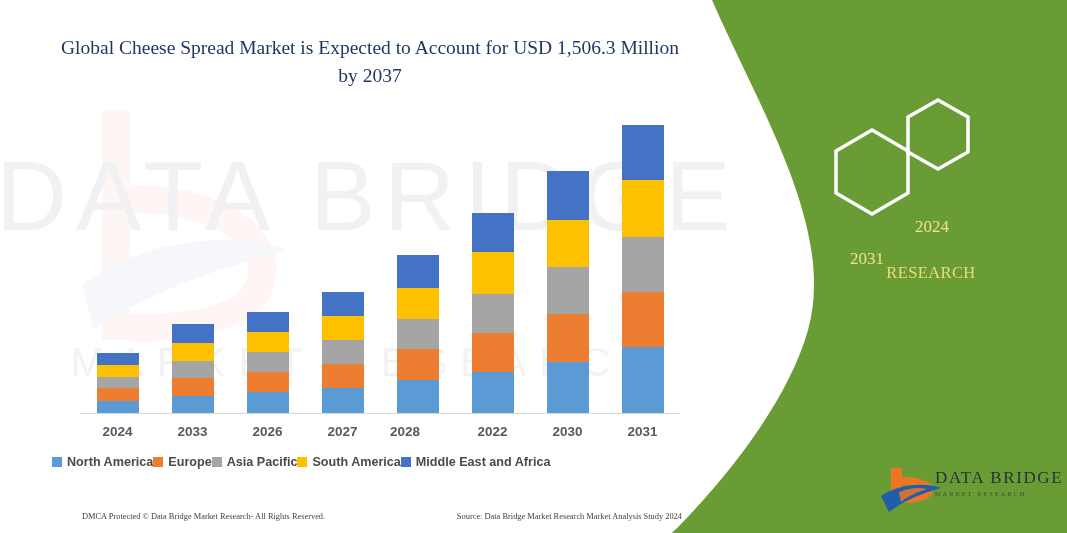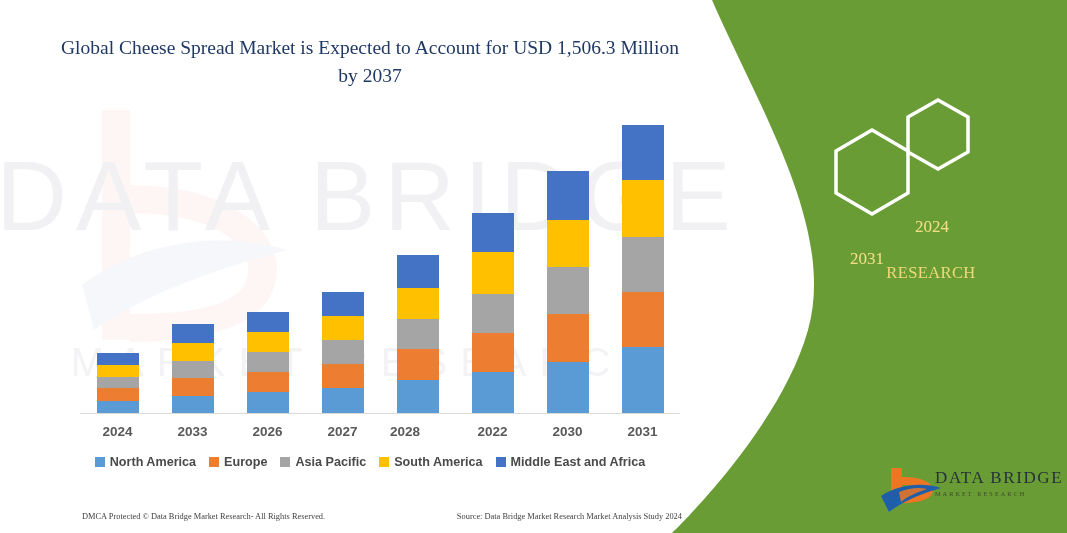--- a/index.html
+++ b/index.html
@@ -71,22 +71,22 @@
     position:absolute;left:80px;top:424px;width:600px;height:18px;
   }
   .xlab{
     position:absolute;top:0;width:60px;margin-left:-9px;text-align:center;
     font-size:13.5px;font-weight:bold;color:#595959;
     font-family:"Liberation Sans",sans-serif;
   }
 
   
   .legend{
-    position:absolute;left:60px;top:455px;width:620px;
-    display:flex;justify-content:center;align-items:center;gap:13px;
+    position:absolute;left:52px;top:455px;width:620px;
+    display:flex;justify-content:flex-start;align-items:center;
     flex-wrap:nowrap;
   }
   .legend-item{display:flex;align-items:center;gap:5px;white-space:nowrap;}
   .legend-swatch{width:10px;height:10px;display:inline-block;}
   .legend-label{
     font-size:12.6px;font-weight:bold;color:#4a4a4a;
     font-family:"Liberation Sans",sans-serif;
   }
 
   

